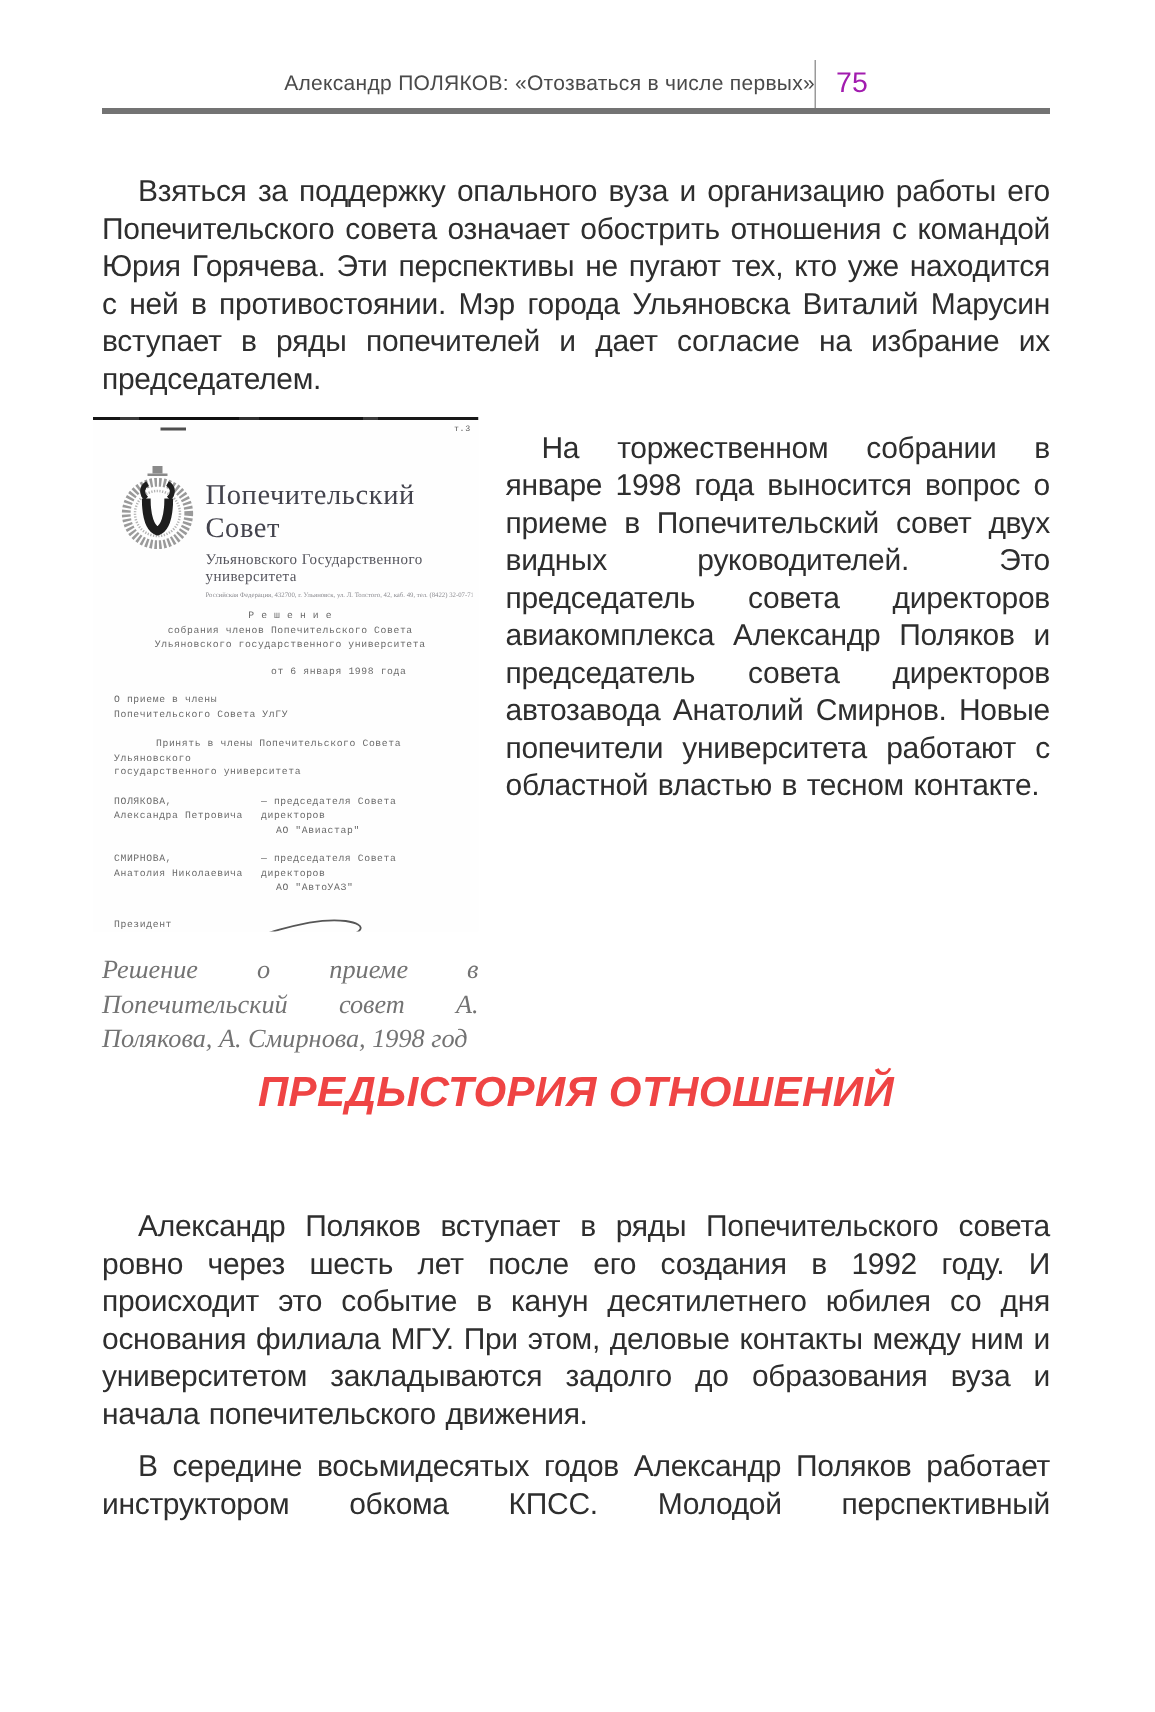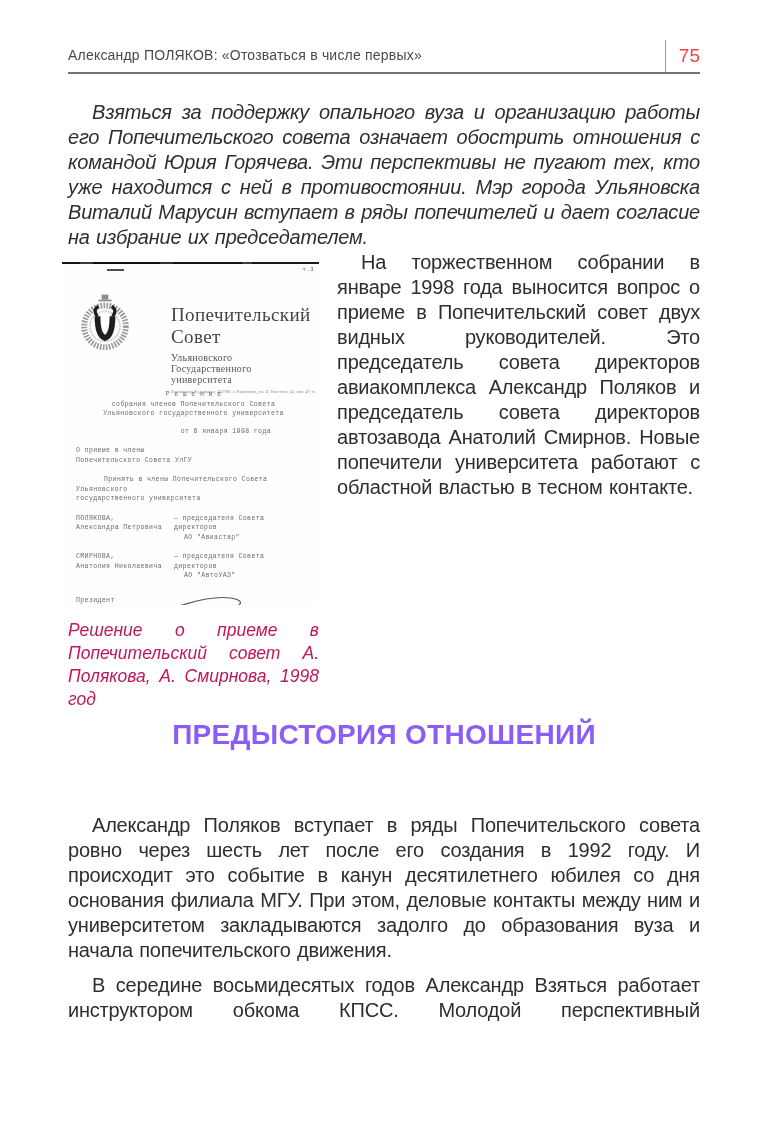--- a/index.html
+++ b/index.html
@@ -4,53 +4,53 @@
 <style>
   html,body{margin:0;padding:0;background:#ffffff;}
   body{width:770px;height:1141px;overflow:hidden;}
   .page{
     position:relative;width:770px;height:1141px;box-sizing:border-box;
     padding:0 70px 0 68px;background:#fff;
     font-family:"Liberation Sans",sans-serif;color:#2e2e2e;
   }
   
   .running-head{
-    display:flex;justify-content:space-between;align-items:flex-end;
-    margin-top:40px;padding-bottom:8px;border-bottom:2px solid #737373;
+    display:flex;justify-content:center;align-items:flex-end;
+    margin-top:40px;padding-bottom:8px;border-bottom:4px solid #737373;
   }
   .running-title{font-size:14px;color:#4a4a4a;letter-spacing:.2px;line-height:18px;}
   .pagenum-wrap{
     display:flex;align-items:center;border-left:1px solid #9a9a9a;
     padding-left:13px;height:32px;margin-bottom:-8px;
   }
-  .page-number{font-size:19px;color:#ef4444;}
+  .page-number{font-size:19px;color:#a21caf;}
   
   .body-par{
     margin:0;font-size:20px;line-height:25px;text-align:justify;
     text-indent:24px;letter-spacing:-.2px;word-spacing:1px;hyphens:auto;
   }
-  .intro{margin-top:26px;font-style:italic;}
-  .colpar1{margin-top:0;}
+  .intro{margin-top:40px;}
+  .colpar1{margin-top:21px;}
   .colpar2{margin-top:6px;}
   .history1{margin-top:61px;}
   .history2{margin-top:10px;text-align-last:justify;}
   
   .figure-wrap{float:left;width:257px;margin:12px 18px 6px -6px;}
   .scan{
     position:relative;width:257px;height:343px;background:#fefefdff;
     background:#fefefe;color:#6b6b6b;overflow:hidden;
     font-family:"Liberation Mono","DejaVu Sans Mono",monospace;
   }
   .scan-topline{
     position:absolute;top:0;left:0;right:0;height:2px;
     background:linear-gradient(90deg,#161616 0 7%,#3a3a3a 7% 12%,#101010 12% 38%,#303030 38% 43%,#141414 43% 70%,#3c3c3c 70% 74%,#181818 74% 100%);
   }
   .top-dash{position:absolute;top:7px;left:45px;width:17px;height:2px;background:#4e4e4e;}
   .corner-mark{position:absolute;top:4px;right:5px;font-size:5.5px;color:#555;letter-spacing:.5px;}
-  .letterhead{position:absolute;top:31px;left:18px;right:4px;display:flex;align-items:flex-start;gap:34px;}
+  .letterhead{position:absolute;top:31px;left:18px;right:4px;display:flex;align-items:flex-start;}
   .seal{flex:0 0 auto;}
   .lh-text{margin-left:7px;font-family:"Liberation Serif",serif;min-width:0;}
   .lh-title{font-size:19px;color:#43434d;letter-spacing:.4px;line-height:22px;margin-top:11px;}
   .lh-sub{font-size:10px;color:#55555d;letter-spacing:.3px;margin-top:4px;}
   .lh-addr{font-size:4.5px;color:#8b8b90;margin-top:4px;white-space:nowrap;overflow:hidden;}
   .typewriter{
     position:absolute;top:128px;left:14px;right:8px;
     font-size:6.5px;line-height:9.5px;letter-spacing:.4px;color:#6b6b6b;
   }
   .tw-center{text-align:center;}
@@ -58,27 +58,27 @@
   .tw-subject{margin-top:10px;}
   .tw-body{margin-top:10px;}
   .tw-indent{text-indent:28px;}
   .tw-row{display:flex;margin-top:10px;}
   .tw-namecol{width:98px;flex:0 0 auto;}
   .tw-rolecol{flex:1;}
   .tw-sign{margin-top:15px;position:relative;height:54px;}
   .sig-svg{position:absolute;left:66px;top:-8px;}
   .caption{
     margin:14px 0 0 6px;width:251px;
-    font-family:Liberation Sans, sans-serif;font-style:italic;
-    font-size:17.5px;line-height:23px;text-align:justify;color:#be185d;
+    font-family:Liberation Serif, serif;font-style:italic;
+    font-size:17.5px;line-height:23px;text-align:justify;color:#737373;
   }
   
   .section-heading{
     clear:both;margin:58px 0 0;text-align:center;
-    font-size:28px;line-height:35px;font-weight:700;color:#8b5cf6;letter-spacing:.3px;
+    font-size:28px;line-height:35px;font-weight:700;color:#ef4444;letter-spacing:.3px;font-style:italic;
   }
 </style>
 </head>
 <body>
 
 <div class="page">
 
   <header>
     <div class="running-head">
       <span class="running-title">Александр ПОЛЯКОВ: «Отозваться в числе первых»</span>
@@ -163,16 +163,16 @@
       <figcaption class="caption">Решение о приеме в Попечительский совет А. Полякова, А. Смирнова, 1998 год</figcaption>
     </div>
 
     <p class="body-par colpar1">На торжественном собрании в январе 1998 года выносится вопрос о приеме в Попечительский совет двух видных руководителей. Это председатель совета директоров авиакомплекса Александр Поляков и председатель совета директоров автозавода Анатолий Смирнов. Новые попечители университета работают с областной властью в тесном контакте.</p>
 
     <h2 class="section-heading">
       <span>ПРЕДЫСТОРИЯ ОТНОШЕНИЙ</span><br>
     </h2>
 
     <p class="body-par history1">Александр Поляков вступает в ряды Попечительского совета ровно через шесть лет после его создания в 1992 году. И происходит это событие в канун десятилетнего юбилея со дня основания филиала МГУ. При этом, деловые контакты между ним и университетом закладываются задолго до образования вуза и начала попечительского движения.</p>
-    <p class="body-par history2">В середине восьмидесятых годов Александр Взяться работает инструктором обкома КПСС. Молодой перспективный</p>
+    <p class="body-par history2">В середине восьмидесятых годов Александр Поляков работает инструктором обкома КПСС. Молодой перспективный</p>
 
   </main>
 </div>
 
 </body></html>

